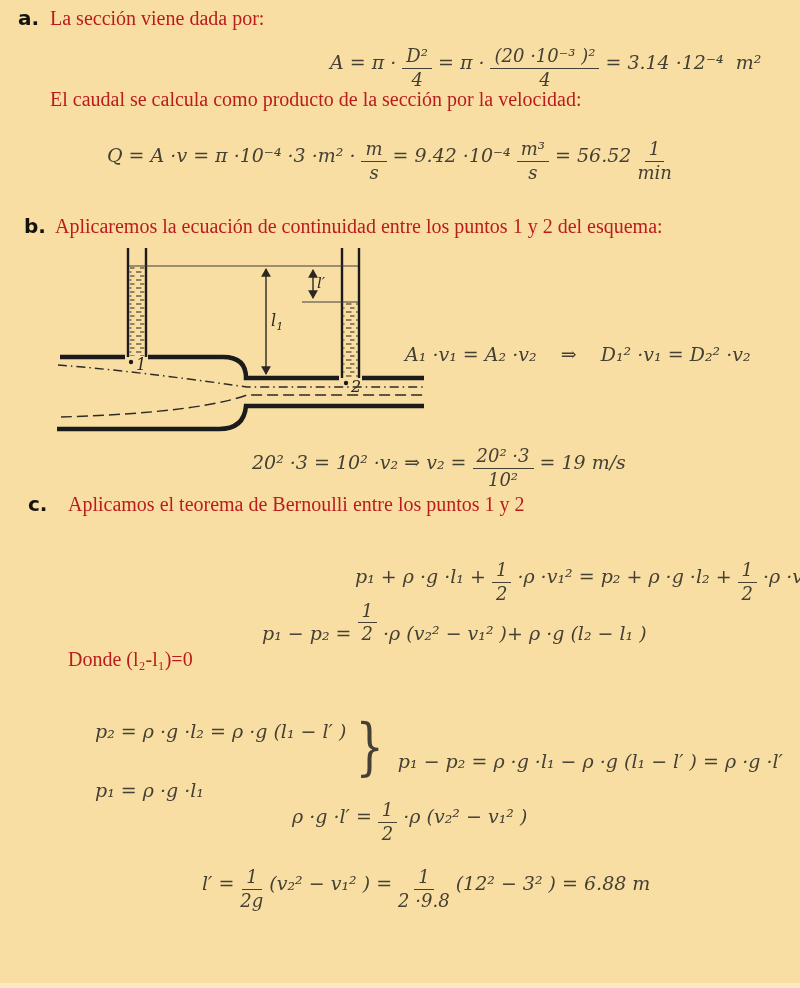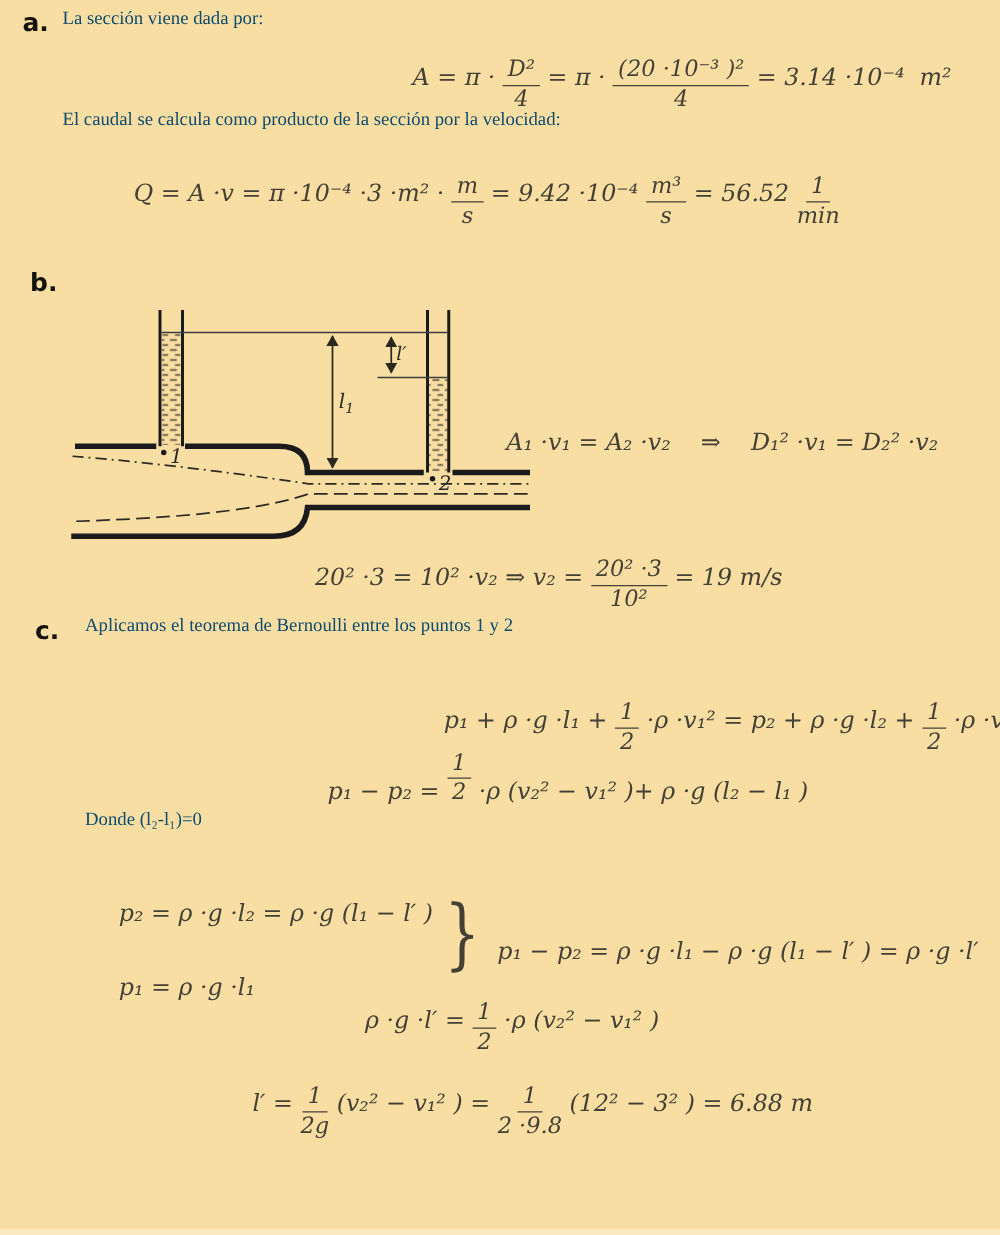--- a/index.html
+++ b/index.html
@@ -8,21 +8,21 @@
     background:#F9DEA4;
     font-family:"Liberation Serif","DejaVu Serif",serif;
     color:#16130c;
   }
   .part-label{
     position:absolute;
     font-family:"DejaVu Sans","Liberation Sans",sans-serif;
     font-weight:bold; font-size:20px; color:#14120d;
   }
   .body-text{
-    position:absolute; font-size:15px; color:#0c4a6e; white-space:pre;
+    position:absolute; font-size:20px; color:#b91c1c; white-space:pre;
   }
   .eq{
     position:absolute; display:flex; align-items:center;
     font-family:"DejaVu Serif","Liberation Serif",serif;
     font-style:italic; font-size:19px; color:#444034; white-space:pre;
   }
   .eq .tok{white-space:pre;margin-top:28px;}
   .eq .frac{
     display:inline-flex; flex-direction:column; align-items:center;
     margin:0 6px; line-height:1.12; font-size:18px;
@@ -44,27 +44,28 @@
   }
 </style>
 </head>
 <body>
 
 <div id="page">
 
   <div class="part-label" style="left:18px; top:6px;">a.</div>
   <div class="body-text" style="left:50px; top:7px;">La sección viene dada por:</div>
 
-  <div class="eq" style="left:330px; top:18px; height:60px;"><span class="tok">A = π ·</span><span class="frac"><span class="num">D²</span><span class="den">4</span></span><span class="tok">= π ·</span><span class="frac"><span class="num">(20 ·10⁻³ )²</span><span class="den">4</span></span><span class="tok">= 3.14 ·10⁻⁴  m²</span></div>
+  <div class="eq" style="left:330px; top:18px; height:60px;"><span class="tok">A = π ·</span><span class="frac"><span class="num">D²</span><span class="den">4</span></span><span class="tok">= π ·</span><span class="frac"><span class="num">(20 ·10⁻³ )²</span><span class="den">4</span></span><span class="tok">= 3.14 ·12⁻⁴  m²</span></div>
 
   <div class="body-text" style="left:50px; top:88px;">El caudal se calcula como producto de la sección por la velocidad:</div>
 
   <div class="eq" style="left:107px; top:112px; height:58px;"><span class="tok">Q = A ·v = π ·10⁻⁴ ·3 ·m² ·</span><span class="frac"><span class="num">m</span><span class="den">s</span></span><span class="tok">= 9.42 ·10⁻⁴</span><span class="frac"><span class="num">m³</span><span class="den">s</span></span><span class="tok">= 56.52</span><span class="frac"><span class="num">1</span><span class="den">min</span></span></div>
 
   <div class="part-label" style="left:24px; top:214px;">b.</div>
+  <div class="body-text" style="left:55px; top:215px;">Aplicaremos la ecuación de continuidad entre los puntos 1 y 2 del esquema:</div>
 
   <svg style="position:absolute; left:55px; top:246px;" width="372" height="188" viewBox="0 0 372 188">
     <defs>
       <pattern id="hatch" patternUnits="userSpaceOnUse" width="10" height="8">
         <line x1="1" y1="2" x2="6.5" y2="2" stroke="#4a4232" stroke-width="1.2"></line>
         <line x1="5" y1="6" x2="9.5" y2="6" stroke="#4a4232" stroke-width="1.2"></line>
       </pattern>
       <marker id="arr" viewBox="0 0 10 10" refX="8" refY="5" markerWidth="7" markerHeight="7" orient="auto-start-reverse">
         <path d="M0,0 L9,5 L0,10 z" fill="#2c2820"></path>
       </marker>

